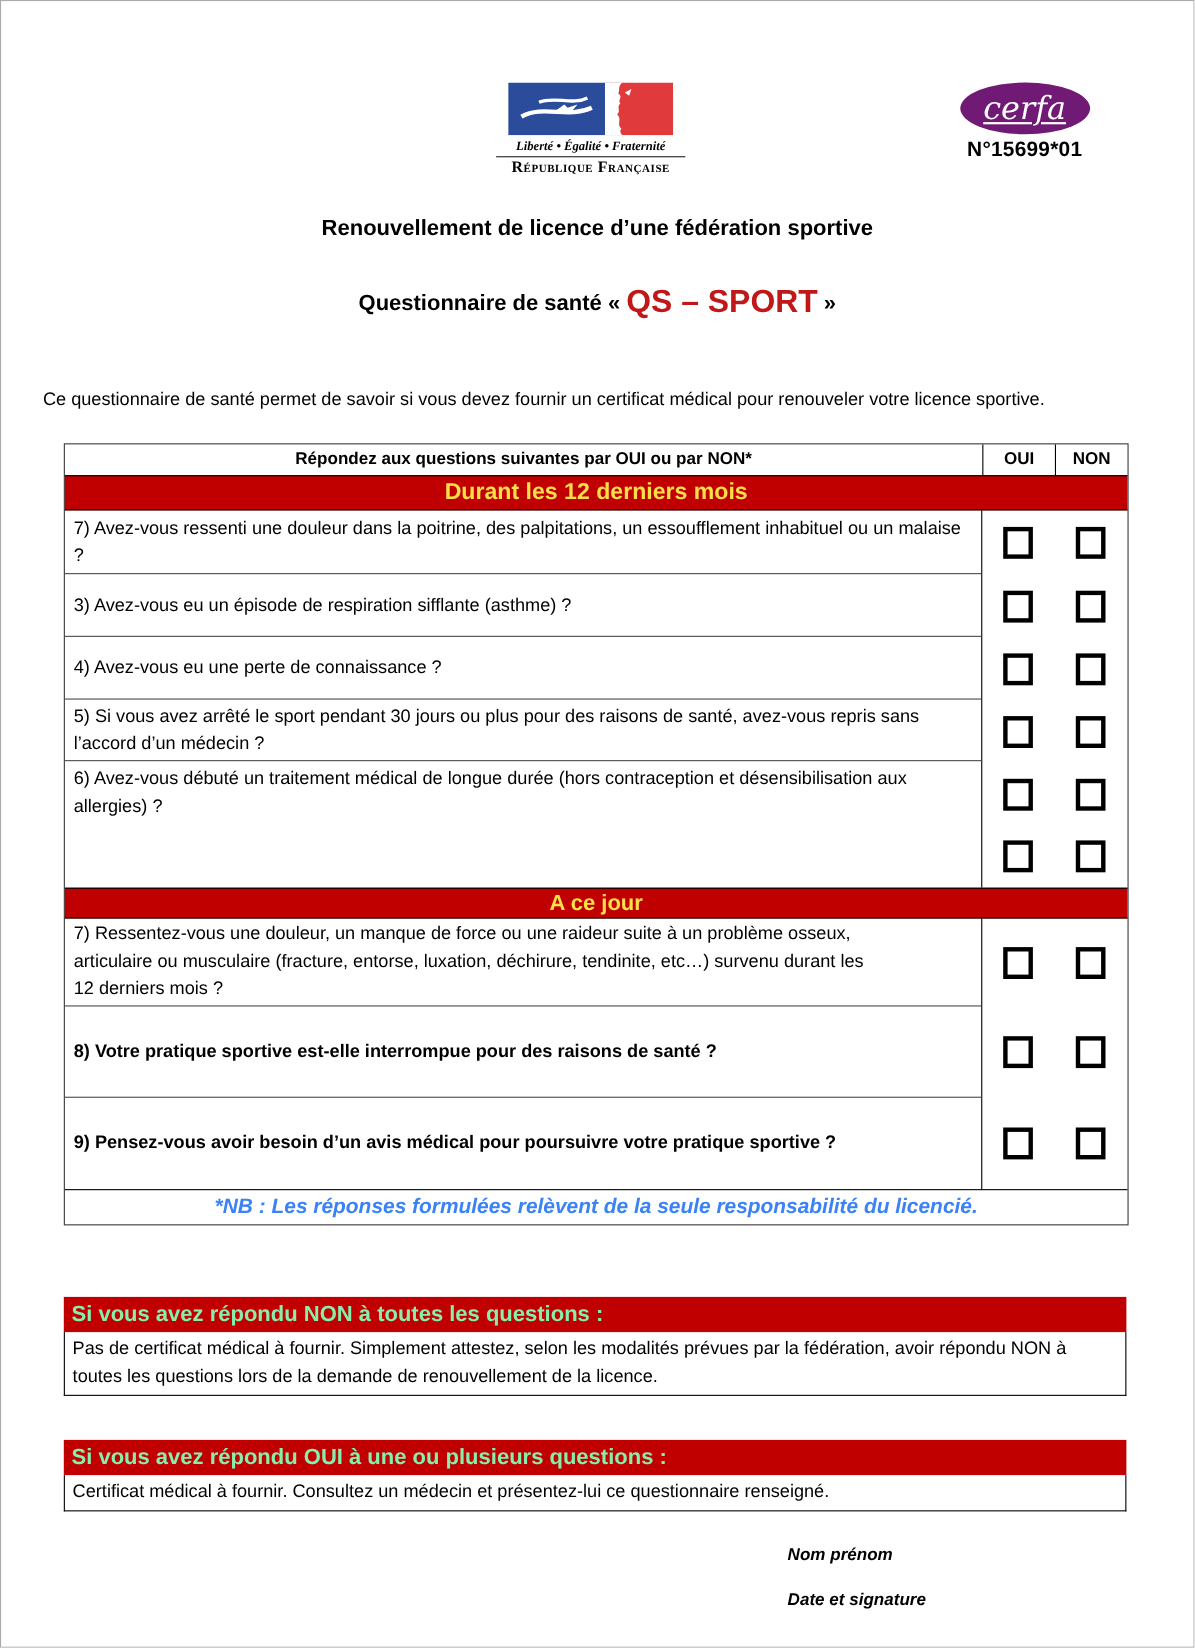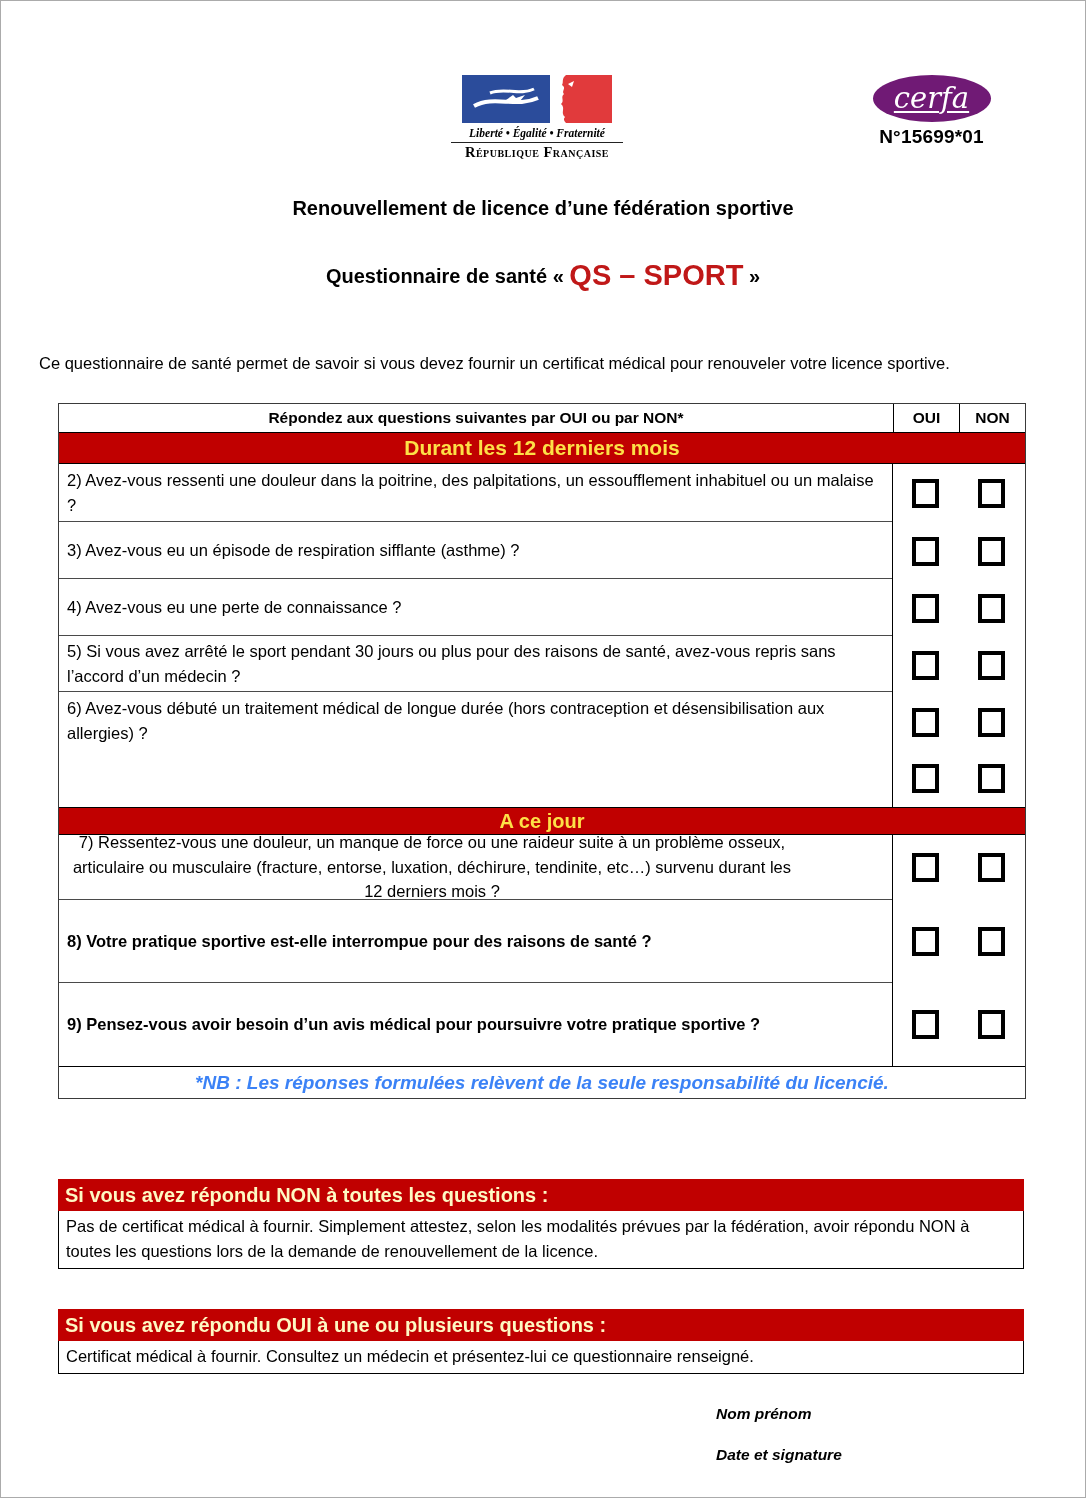--- a/index.html
+++ b/index.html
@@ -91,34 +91,34 @@
     display:flex;align-items:center;
     padding:2px 14px 2px 8px;
     font-size:16.5px;line-height:1.5;
   }
   .q-row.last{border-bottom:none;}
   .sec-checks{width:131px;display:flex;flex-direction:column;}
   .check-row{display:flex;align-items:center;justify-content:space-around;}
   .cbox{width:19px;height:21px;border:4px solid #000;background:#fff;}
 
   .h58{height:58px;} .h57{height:57px;} .h56{height:56px;}
-  .h82{height:65px;text-align:center;} .h83{height:83px;font-weight:bold;}
+  .h82{height:80px;} .h83{height:83px;font-weight:bold;}
   .q7pad{padding-right:95px;}
 
   .nb-row{
     border-top:1px solid #000;height:31px;
     display:flex;align-items:center;justify-content:center;
     color:#3b82f6;font-style:italic;font-weight:600;font-size:19px;
   }
 
   
   .result-box{position:absolute;left:57px;width:966px;}
   .rb-1{top:1178px;} .rb-2{top:1308px;}
   .rb-title{
-    background:#C00000;color:#fef9c3;font-weight:bold;font-size:20px;
+    background:#C00000;color:#86efac;font-weight:bold;font-size:20px;
     height:32px;line-height:32px;padding-left:7px;
   }
   .rb-body{
     border:1px solid #000;border-top:none;
     font-size:16.5px;line-height:1.5;
     padding:3px 10px 4px 7px;
   }
 
   
   .signature{position:absolute;left:715px;top:1404px;font-weight:bold;font-style:italic;font-size:15.5px;}
@@ -160,21 +160,21 @@
     <div class="t-header">
       <div class="th-q">Répondez aux questions suivantes par OUI ou par NON*</div>
       <div class="th-ans th-oui">OUI</div>
       <div class="th-ans th-non">NON</div>
     </div>
 
     <div class="band">Durant les 12 derniers mois</div>
 
     <div class="section">
       <div class="sec-q">
-        <div class="q-row h58">2) Avez-vous ressenti une douleur dans la poitrine, des palpitations, un essoufflement inhabituel ou un malaise ?</div>
+        <div class="q-row h58">7) Avez-vous ressenti une douleur dans la poitrine, des palpitations, un essoufflement inhabituel ou un malaise ?</div>
         <div class="q-row h57">3) Avez-vous eu un épisode de respiration sifflante (asthme) ?</div>
         <div class="q-row h57">4) Avez-vous eu une perte de connaissance ?</div>
         <div class="q-row h56">5) Si vous avez arrêté le sport pendant 30 jours ou plus pour des raisons de santé, avez-vous repris sans l’accord d’un médecin ?</div>
         <div class="q-row h57 last">6) Avez-vous débuté un traitement médical de longue durée (hors contraception et désensibilisation aux allergies) ?</div>
       </div>
       <div class="sec-checks">
         <div class="check-row h58">
           <div class="cbox"></div>
           <div class="cbox"></div>
         </div>

